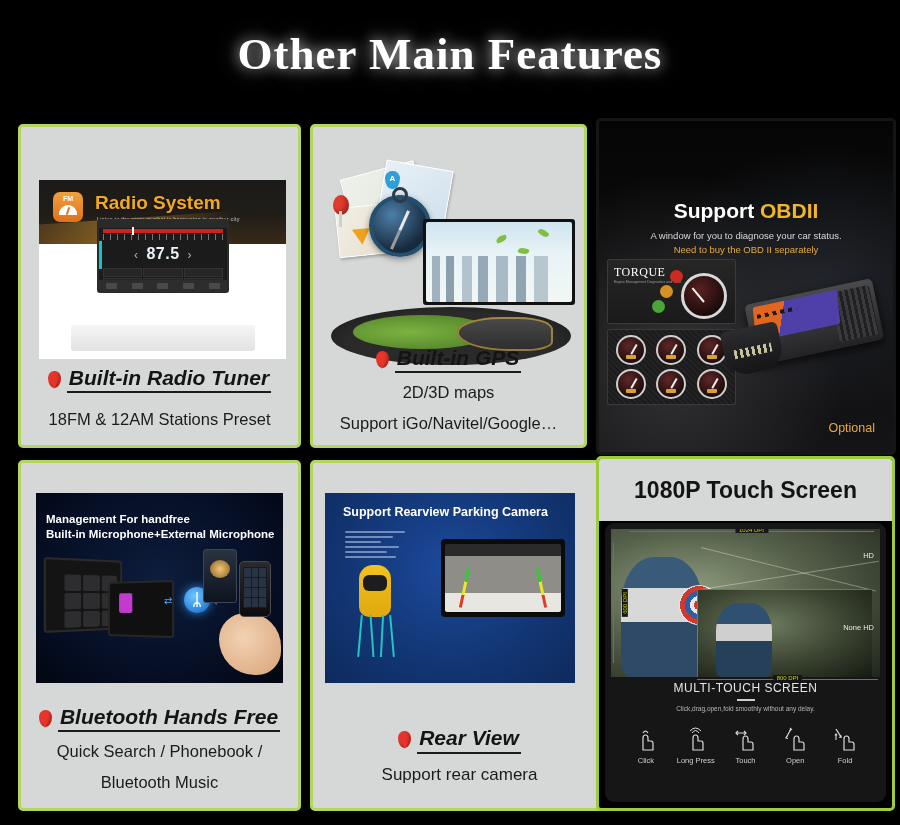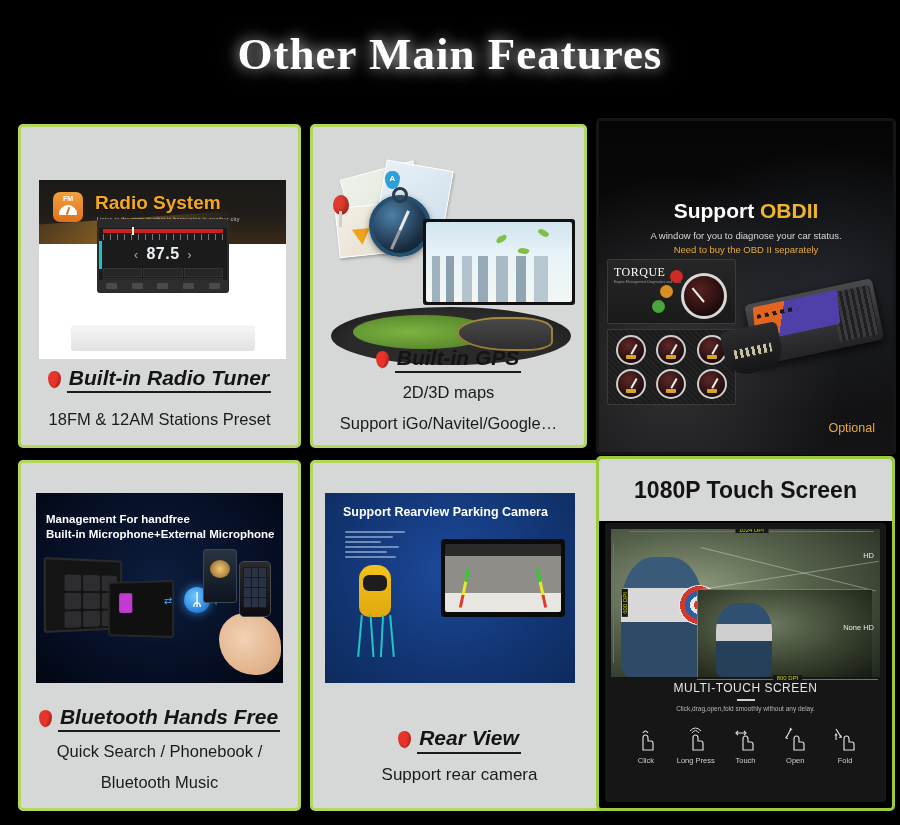--- a/index.html
+++ b/index.html
@@ -367,21 +367,21 @@
   .rv-guide.r{right:18px;transform:rotate(-12deg);background:linear-gradient(180deg,#2ecc2e 0 34%,#e8e82a 34% 68%,#e03a2a 68% 100%);}
 
   
   .ts-head {
     position:absolute;left:0;top:0;width:100%;height:62px;
     background:#d6d7d7; display:flex;align-items:center;justify-content:center;
   }
   .ts-head h2{font-size:23px;font-weight:bold;color:#131313;}
   .ts-body{
     position:absolute;left:6px;top:64px;right:6px;bottom:6px;
-    background:#161616;border-radius:3px;overflow:hidden;
+    background:#161616;border-radius:9px;overflow:hidden;
   }
   .ts-photo{
     position:relative;height:148px;margin:6px 6px 0;
     background:
       radial-gradient(ellipse at 30% 40%, #8d9a7c 0%, #55604a 45%, #20261c 100%);
     overflow:hidden;
   }
   .ts-photo .hero{
     position:absolute;left:10px;bottom:0;width:82px;height:120px;
     background:linear-gradient(180deg,#3a5a7a 0 26%,#d8d8d8 26% 54%,#2e4a66 54% 100%);

